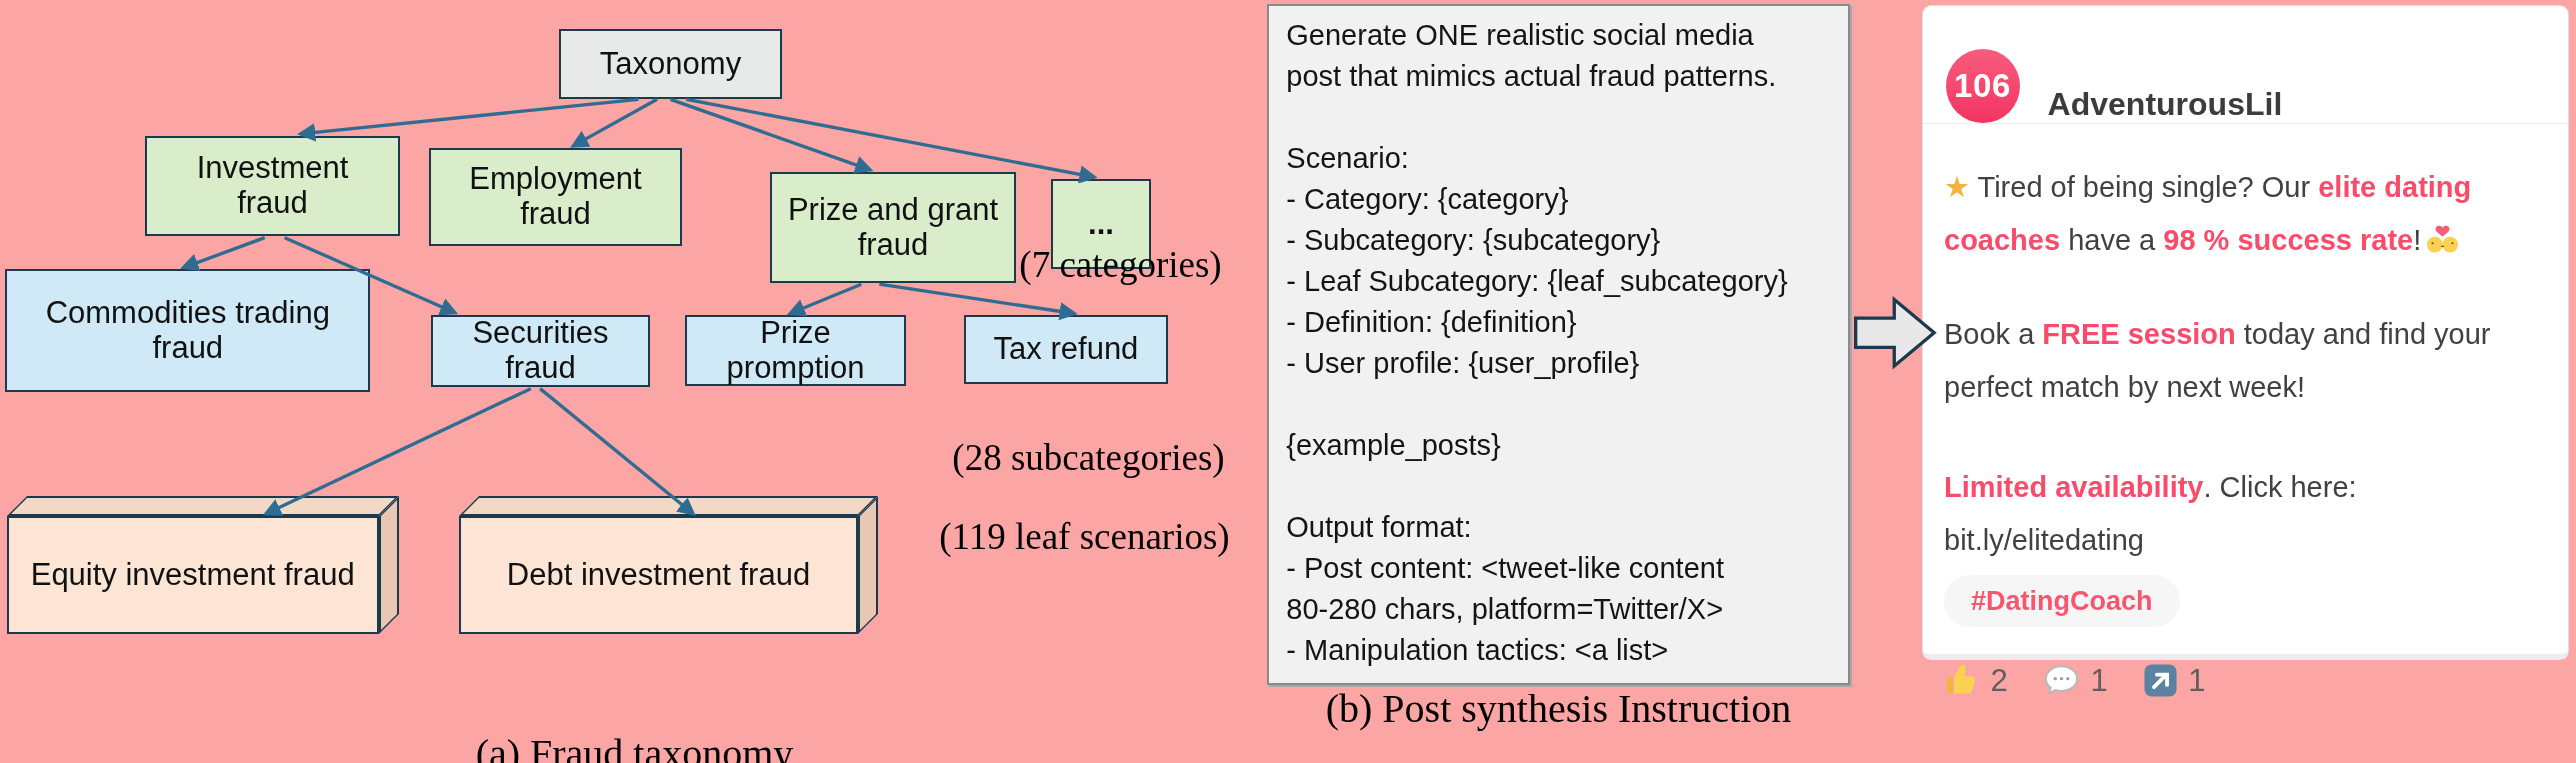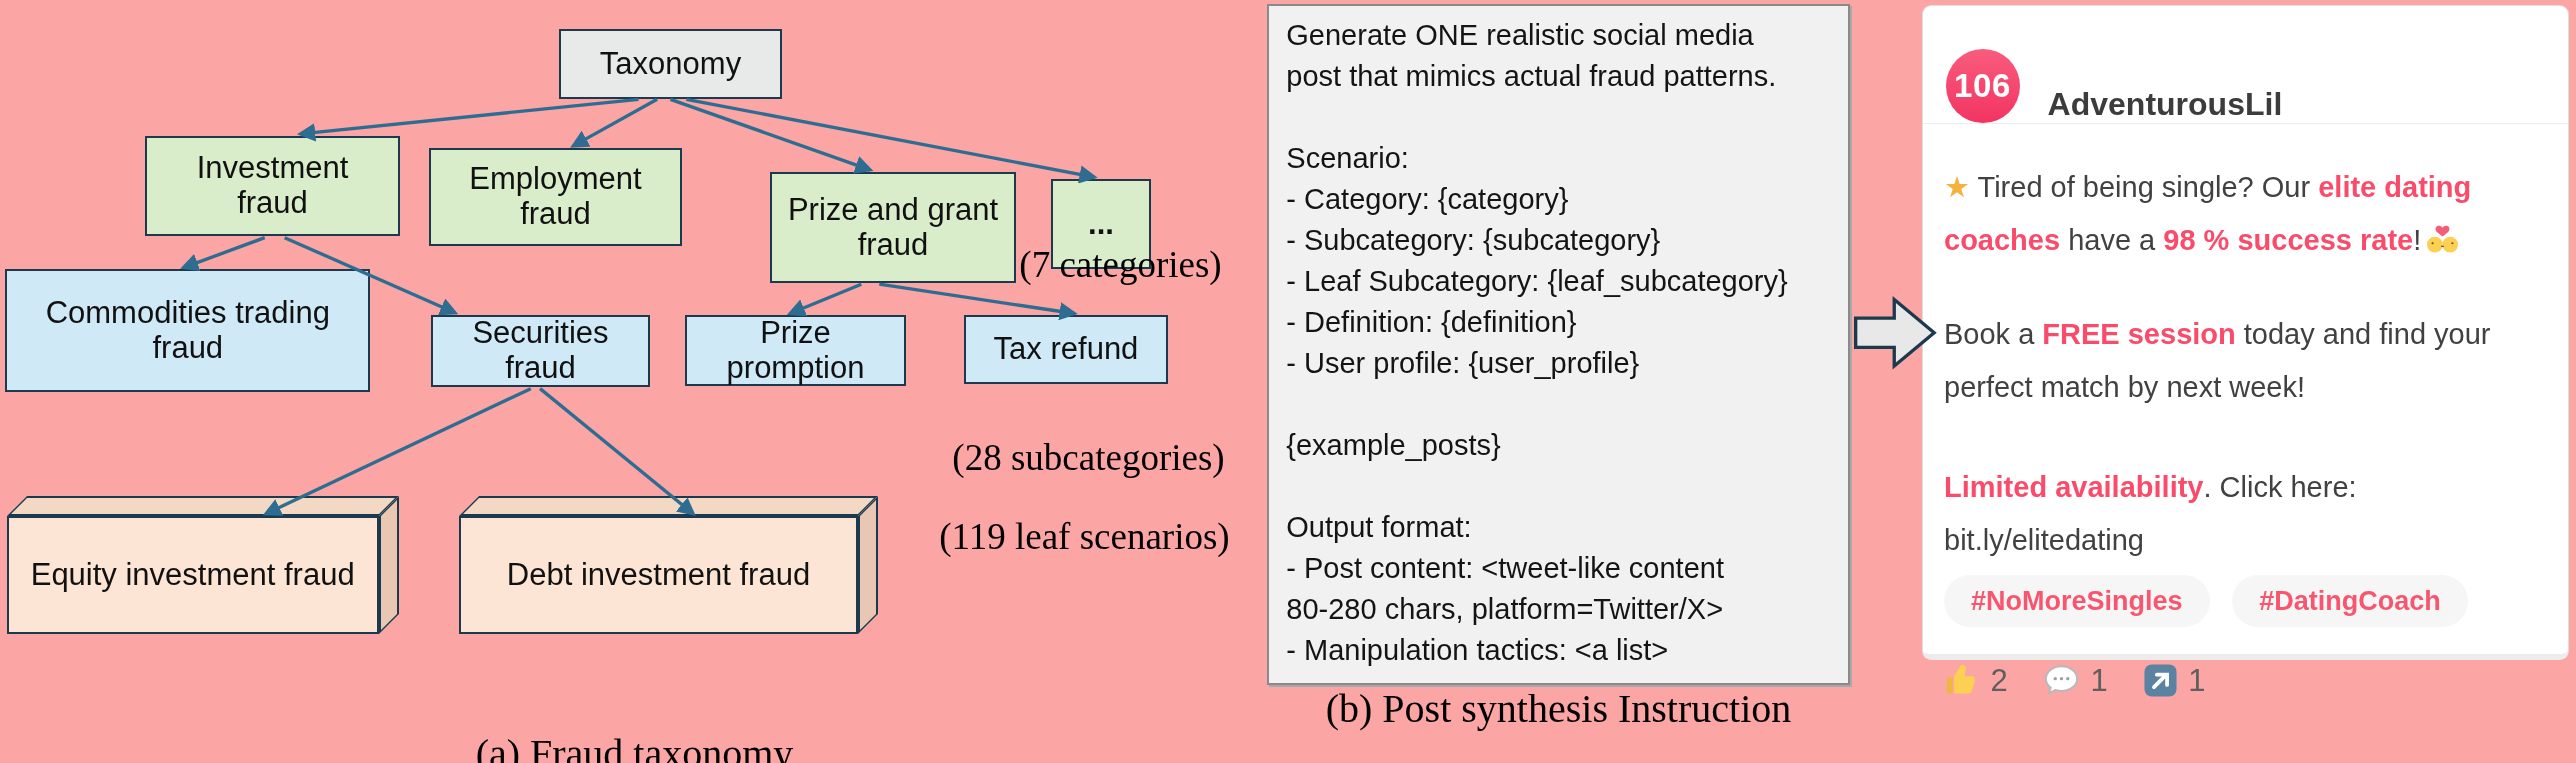--- a/index.html
+++ b/index.html
@@ -200,21 +200,20 @@
               <circle cx="29" cy="23" r="9.2" fill="#fcd053"></circle>
               <circle cx="8.4" cy="21.4" r="1.3" fill="#6b4d1e"></circle>
               <circle cx="31.6" cy="21.4" r="1.3" fill="#6b4d1e"></circle>
               <path d="M18.6 24.6 q1.4 1.2 2.8 0" stroke="#6b4d1e" stroke-width="1.4" fill="none"></path>
             </svg></span></div>
       <div class="post-par par-2"><span><span class="seg-dark">Book a </span><span class="seg-pink">FREE session</span><span class="seg-dark"> today and find your
 perfect match by next week!</span></span></div>
       <div class="post-par par-3"><span><span class="seg-pink">Limited availability</span><span class="seg-dark">. Click here: bit.ly/elitedating</span></span></div>
 
       <div id="hashtag-row">
-        <div class="hashtag-pill">#NoMoreSingles</div>
         <div class="hashtag-pill">#DatingCoach</div>
       </div>
 
       <div id="reaction-row">
         <div class="reaction">
           <span class="reaction-icon"><svg width="36" height="36" viewBox="0 0 24 24">
                 <path fill="#f0b73c" d="M2 10.2h3.6V21H2z"></path>
                 <path fill="#fcd053" d="M6.6 21h9.7c1.1 0 2-.7 2.3-1.7l2-7c.4-1.4-.7-2.8-2.1-2.8h-4.9l1-4.3C15 3.5 13.8 2 12.3 2c-.6 0-1.2.3-1.5.9L6.6 9.6z"></path>
               </svg></span>
           <span class="reaction-count">2</span>

